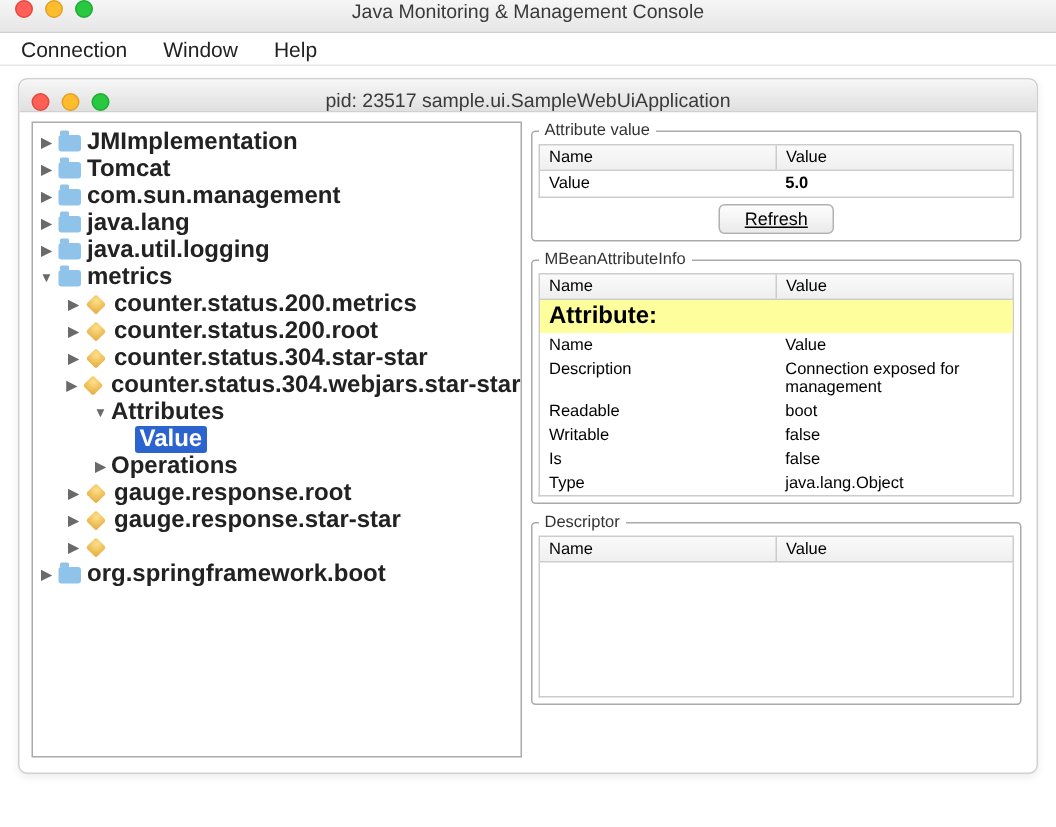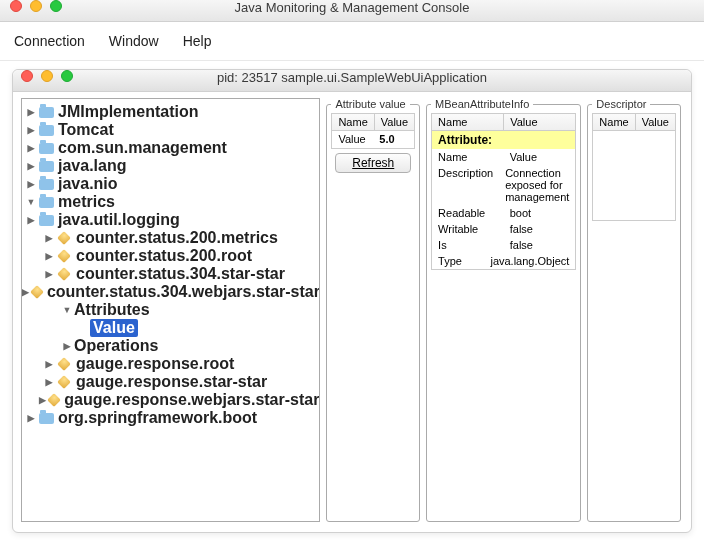--- a/index.html
+++ b/index.html
@@ -6,39 +6,39 @@
 body { background: #fff; width: 704px; height: 551px; overflow: hidden; }
 
 .titlebar { height: 22px; background: linear-gradient(#f6f6f6, #e6e6e6); border-bottom: 1px solid #d0d0d0; display: flex; align-items: flex-start; position: relative; }
 .traffic { display: flex; gap: 8px; padding-left: 10px; }
 .dot { width: 12px; height: 12px; border-radius: 50%; }
 .red { background: #ff5f57; border: 0.5px solid #e1493f; }
 .yellow { background: #ffbd2e; border: 0.5px solid #e1a126; }
 .green { background: #28c940; border: 0.5px solid #1eab34; }
 .title-center { position: absolute; left: 0; right: 0; text-align: center; font-size: 13px; color: #3a3a3a; pointer-events: none; }
 
-.menubar { height: 39px; display: flex; align-items: center; gap: 24px; padding-left: 14px; font-size: 14px; color: #222; border-bottom: 1px solid #e8e8e8; }
+.menubar { height: 22px; display: flex; align-items: center; gap: 24px; padding-left: 14px; font-size: 14px; color: #222; border-bottom: 1px solid #e8e8e8; }
 .menubar span { cursor: default; }
 
 .inner-window { margin: 8px 12px; border: 1px solid #d0d0d0; border-radius: 6px; box-shadow: 0 2px 6px rgba(0,0,0,0.08); background: #fff; }
 
-.inner-titlebar { height: 22px; background: linear-gradient(#f6f6f6, #e0e0e0); border-bottom: 1px solid #d0d0d0; border-radius: 6px 6px 0 0; display: flex; align-items: flex-start; position: relative; }
+.inner-titlebar { height: 22px; background: linear-gradient(#f6f6f6, #e0e0e0); border-bottom: 1px solid #d0d0d0; border-radius: 6px 6px 0 0; display: flex; align-items: flex-end; position: relative; }
 .inner-titlebar .traffic { padding-left: 8px; }
 
 .tabbar { height: 28px; display: flex; align-items: center; justify-content: center; gap: 0; background: #ececec; border-bottom: 1px solid #cfcfcf; position: relative; }
 .tabs { display: flex; border: 1px solid #b0b0b0; border-radius: 4px; overflow: hidden; height: 20px; }
 .tab { padding: 0 12px; font-size: 11px; display: flex; align-items: center; background: linear-gradient(#fdfdfd, #f0f0f0); border-right: 1px solid #b0b0b0; color: #333; cursor: default; }
 .tab:last-child { border-right: none; }
 .tab.active { background: linear-gradient(#bfbfbf, #a8a8a8); color: #fff; }
 .conn-icon { position: absolute; right: 16px; width: 22px; height: 14px; }
 .conn-icon svg { width: 100%; height: 100%; }
 
 .workspace { display: flex; height: 440px; }
 .left-panel { width: 327px; border: 1px solid #aaa; margin: 6px 4px 10px 8px; background: #fff; overflow: auto; padding: 4px 0; }
-.right-panel { flex: 1; margin: 6px 10px 10px 2px; display: flex; flex-direction: row; gap: 6px; }
+.right-panel { flex: 1; margin: 6px 10px 10px 2px; display: flex; flex-direction: column; gap: 6px; }
 
 .tree { font-size: 16px; color: #222; font-weight: bold; }
 .row { display: flex; align-items: center; height: 18px; white-space: nowrap; cursor: default; }
 .indent { display: inline-block; }
 .tri { width: 10px; height: 10px; display: inline-flex; align-items: center; justify-content: center; margin-right: 2px; color: #6a6a6a; font-size: 9px; }
 .tri.open::before { content: "▼"; }
 .tri.closed::before { content: "▶"; }
 .ico { width: 16px; height: 14px; margin-right: 4px; display: inline-flex; align-items: center; justify-content: center; }
 .folder { width: 15px; height: 11px; background: #8fc3ea; border-radius: 2px; position: relative; }
 .folder::before { content: ""; position: absolute; top: -3px; left: 1px; width: 6px; height: 3px; background: #8fc3ea; border-radius: 1px 1px 0 0; }
@@ -47,21 +47,21 @@
 
 fieldset { border: 1px solid #aaa; border-radius: 3px; padding: 3px 4px 4px; font-size: 11px; }
 legend { padding: 0 4px; font-size: 11px; color: #333; }
 .gridhead { display: flex; border: 1px solid #ccc; background: linear-gradient(#fafafa,#efefef); }
 .gridhead div { flex: 1; padding: 2px 6px; border-right: 1px solid #ccc; font-size: 11px; }
 .gridhead div:last-child { border-right: none; }
 .gridbody { border: 1px solid #ccc; border-top: none; }
 .gridrow { display: flex; }
 .gridrow div { flex: 1; padding: 2px 6px; font-size: 11px; }
 .gridrow.hl { background: #feff9c; }
-.gridrow.hl div:first-child { font-weight: bold; font-size: 12px; }
+.gridrow.hl div:first-child { font-weight: bold; font-size: 16px; }
 .btnrow { text-align: center; margin-top: 4px; }
 button.refresh { padding: 2px 16px; font-size: 12px; border-radius: 4px; border: 1px solid #b0b0b0; background: linear-gradient(#fdfdfd,#eaeaea); text-decoration: underline; }
 
 .attrinfo .gridbody { min-height: 110px; }
 .descriptor .gridbody { min-height: 90px; }
 .attrvalue .gridbody { min-height: 18px; }
 </style>
 </head>
 <body>
 
@@ -125,37 +125,29 @@
               <span class="folder"></span>
             </span>
             <span>java.lang</span>
           </div>
         <div class="row">
             <span class="indent" style="width:4px"></span>
             <span class="tri closed"></span>
             <span class="ico">
               <span class="folder"></span>
             </span>
-            <span>java.nio</span>
+            <span>java.util.logging</span>
           </div>
         <div class="row">
             <span class="indent" style="width:4px"></span>
             <span class="tri open"></span>
             <span class="ico">
               <span class="folder"></span>
             </span>
             <span>metrics</span>
-          </div>
-        <div class="row">
-            <span class="indent" style="width:4px"></span>
-            <span class="tri closed"></span>
-            <span class="ico">
-              <span class="folder"></span>
-            </span>
-            <span>java.util.logging</span>
           </div>
         <div class="row">
             <span class="indent" style="width:22px"></span>
             <span class="tri closed"></span>
             <span class="ico">
               <span class="bean"></span>
             </span>
             <span>counter.status.200.metrics</span>
           </div>
         <div class="row">
@@ -211,21 +203,20 @@
               <span class="bean"></span>
             </span>
             <span>gauge.response.star-star</span>
           </div>
         <div class="row">
             <span class="indent" style="width:22px"></span>
             <span class="tri closed"></span>
             <span class="ico">
               <span class="bean"></span>
             </span>
-            <span>gauge.response.webjars.star-star</span>
           </div>
         <div class="row">
             <span class="indent" style="width:4px"></span>
             <span class="tri closed"></span>
             <span class="ico">
               <span class="folder"></span>
             </span>
             <span>org.springframework.boot</span>
           </div>
       </div>

